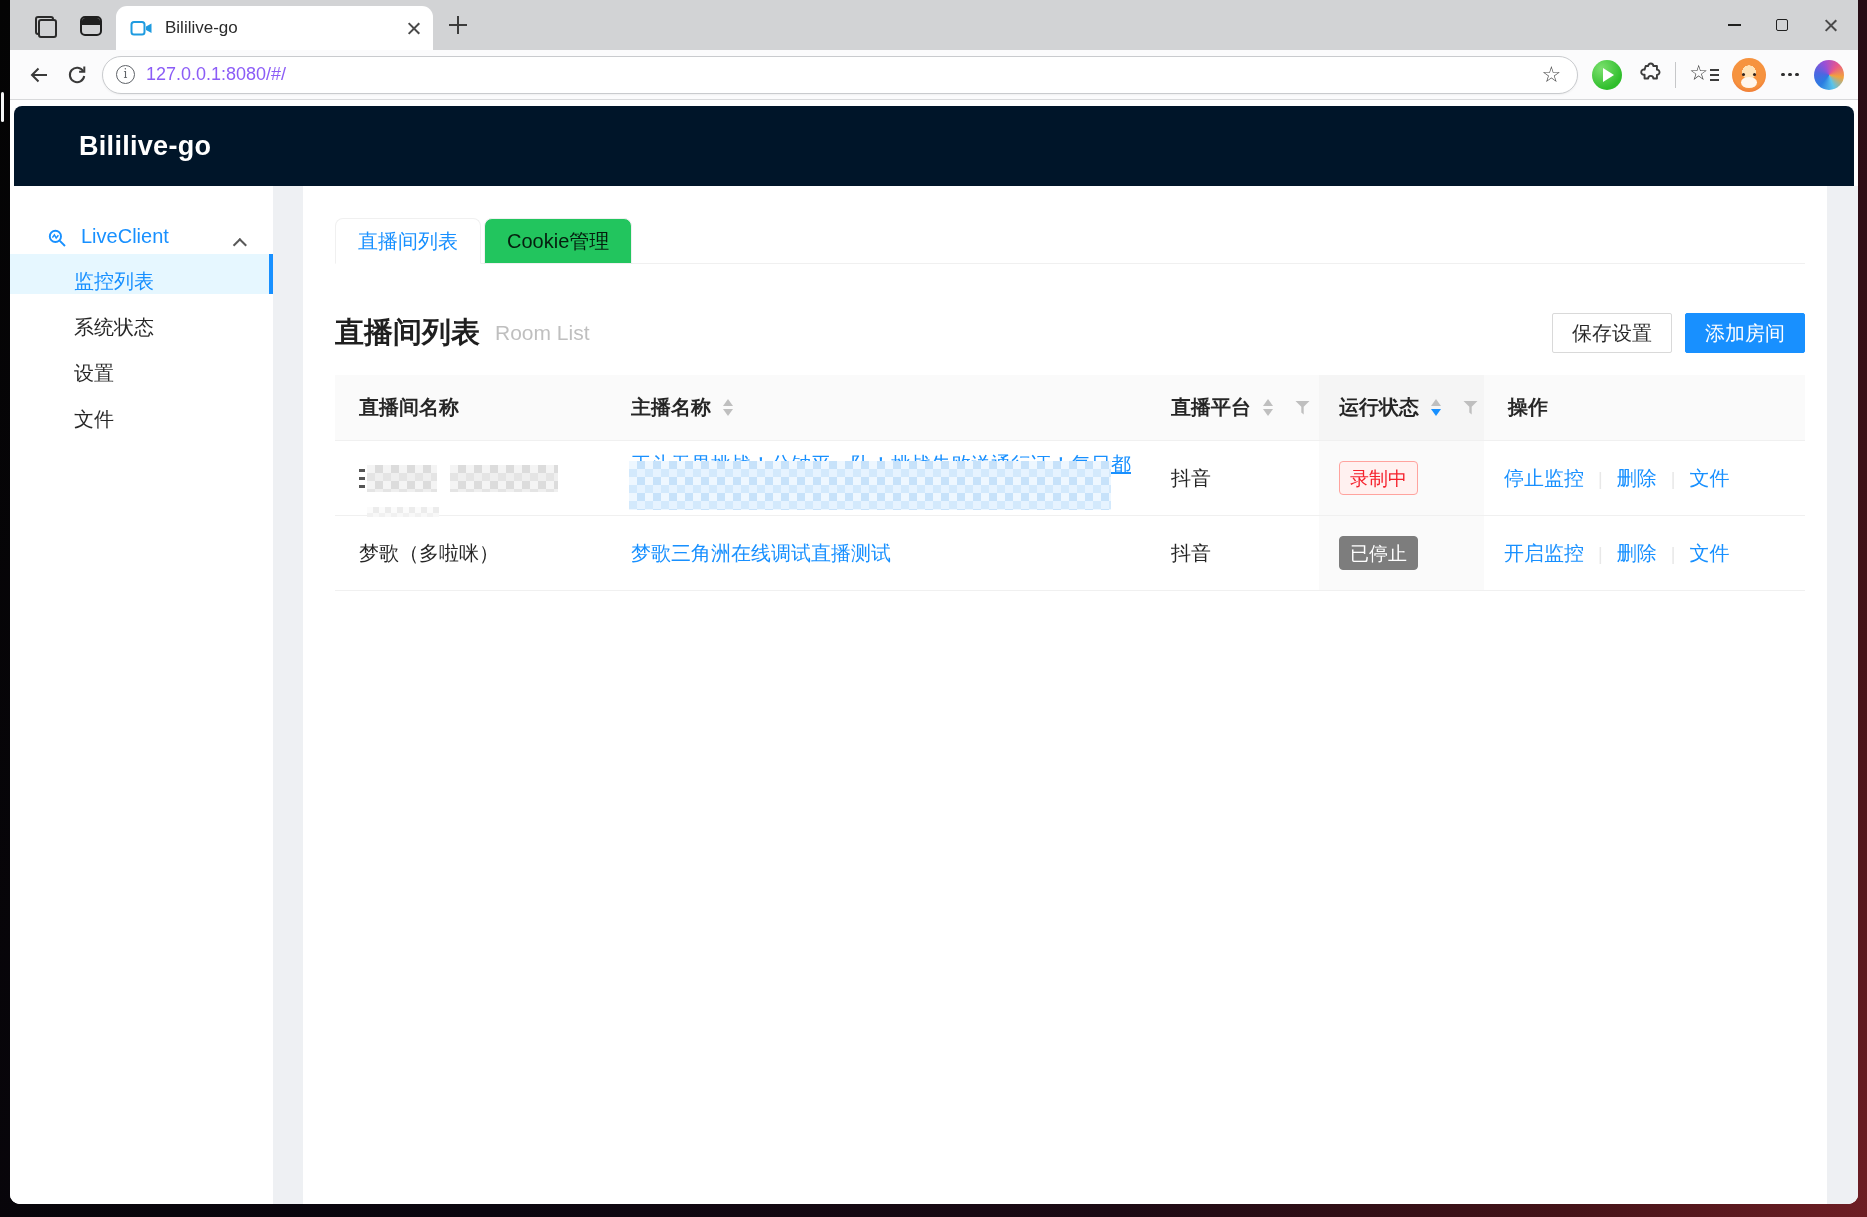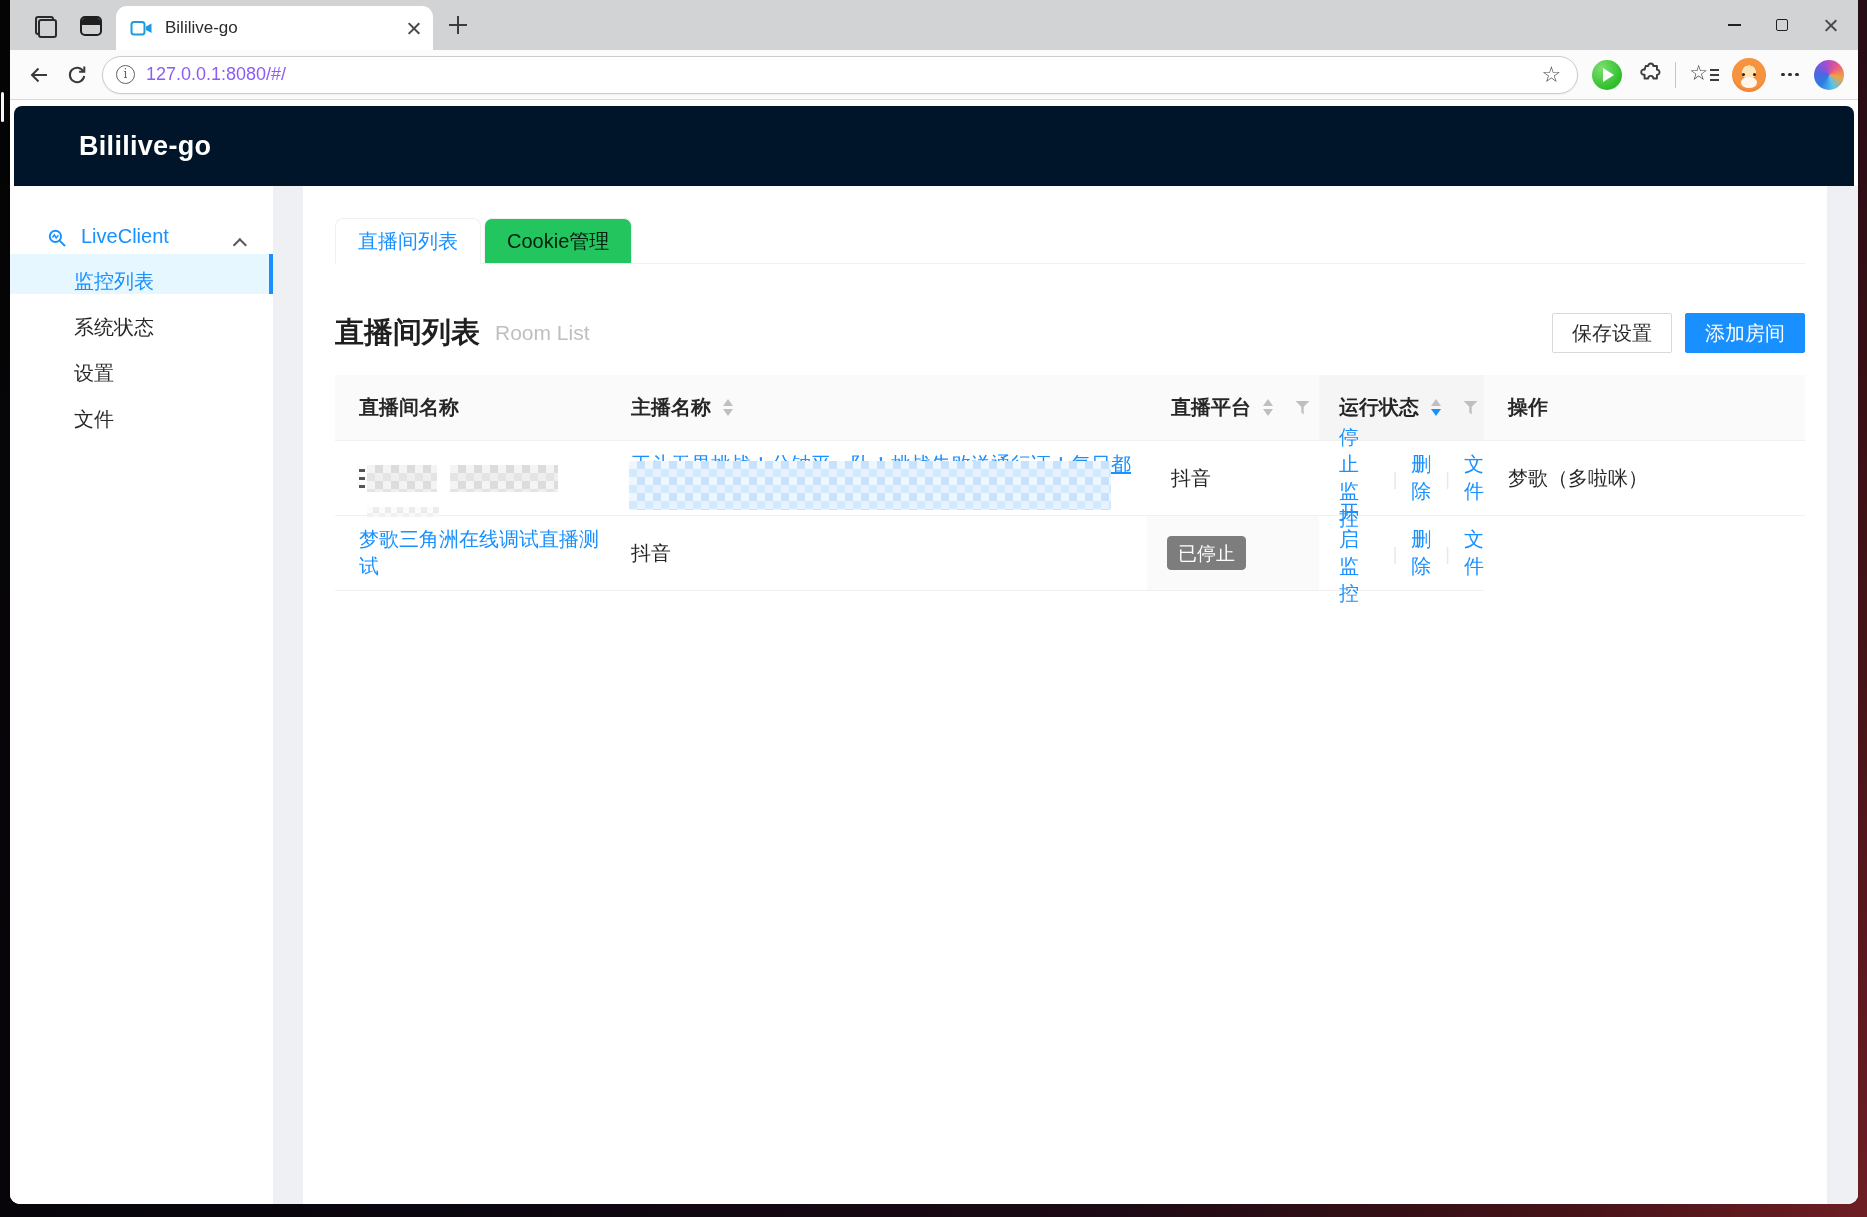--- a/index.html
+++ b/index.html
@@ -300,20 +300,23 @@
           </div>
           <div class="td">
             <a class="link cens-title" style="text-decoration:underline;">
               <span>王斗无界挑战！分钟平…队！挑战失败送通行证！每日都送!</span>
               <span class="cover mosaic-blue"></span>
             </a>
           </div>
           <div class="td">
             <span>抖音</span>
           </div>
+          <div class="td statcol">
+            <span class="tag tag-recording">录制中</span>
+          </div>
           <div class="td opscol ops">
             <a class="link">停止监控</a>
               <span class="sep"></span>
             <a class="link">删除</a>
               <span class="sep"></span>
             <a class="link">文件</a>
           </div>
 
           <div class="td">
             <span>梦歌（多啦咪）</span>

